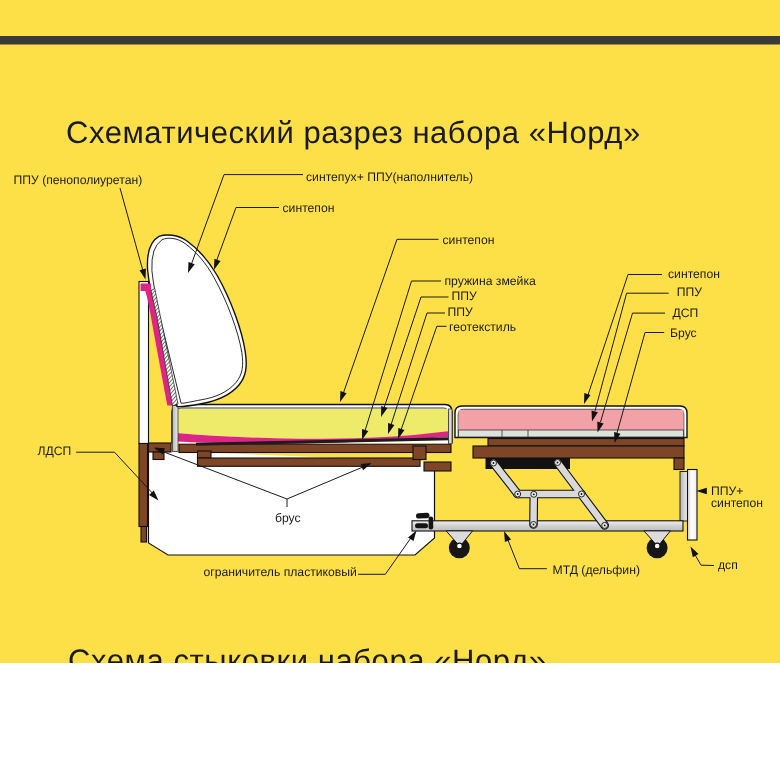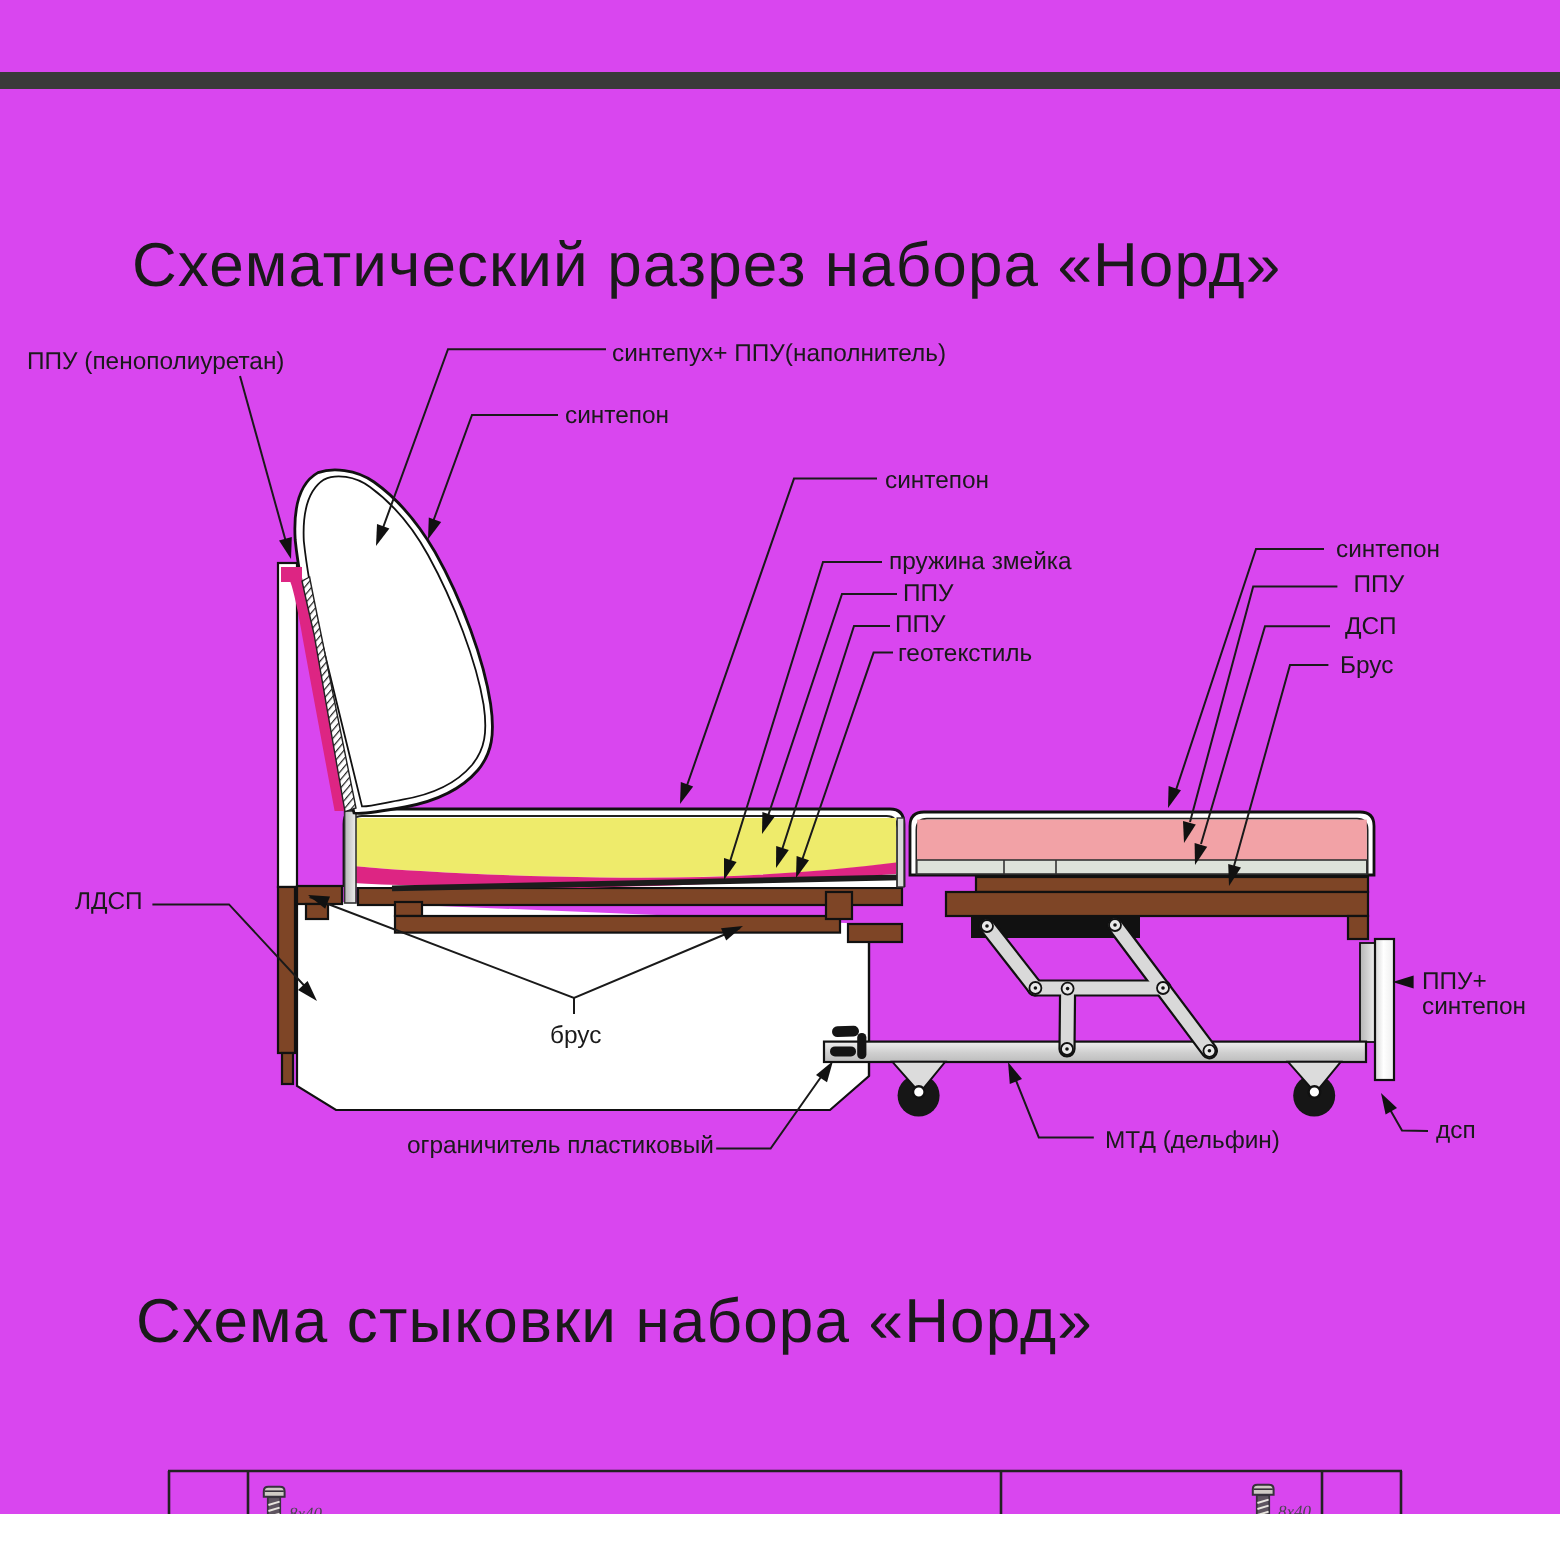--- a/index.html
+++ b/index.html
@@ -1,16 +1,16 @@
 <!DOCTYPE html>
 <html><head>
 <meta charset="utf-8">
 <style>
   html,body{margin:0;padding:0;background:#fff;}
-  #page{position:relative;width:780px;height:757px;background:#d946ef;overflow:hidden;transform:translateZ(0);
+  #page{position:relative;width:780px;height:663px;background:#fde047;overflow:hidden;transform:translateZ(0);
         font-family:"Liberation Sans", sans-serif;}
   svg{position:absolute;left:0;top:0;}
   svg text{filter:blur(0px);}
 </style>
 </head>
 <body>
 <div id="page">
 <svg width="780" height="780" viewBox="0 0 780 780" text-rendering="geometricPrecision">
 <defs>
   <pattern id="hatch" width="2.7" height="2.7" patternUnits="userSpaceOnUse" patternTransform="rotate(40)">

